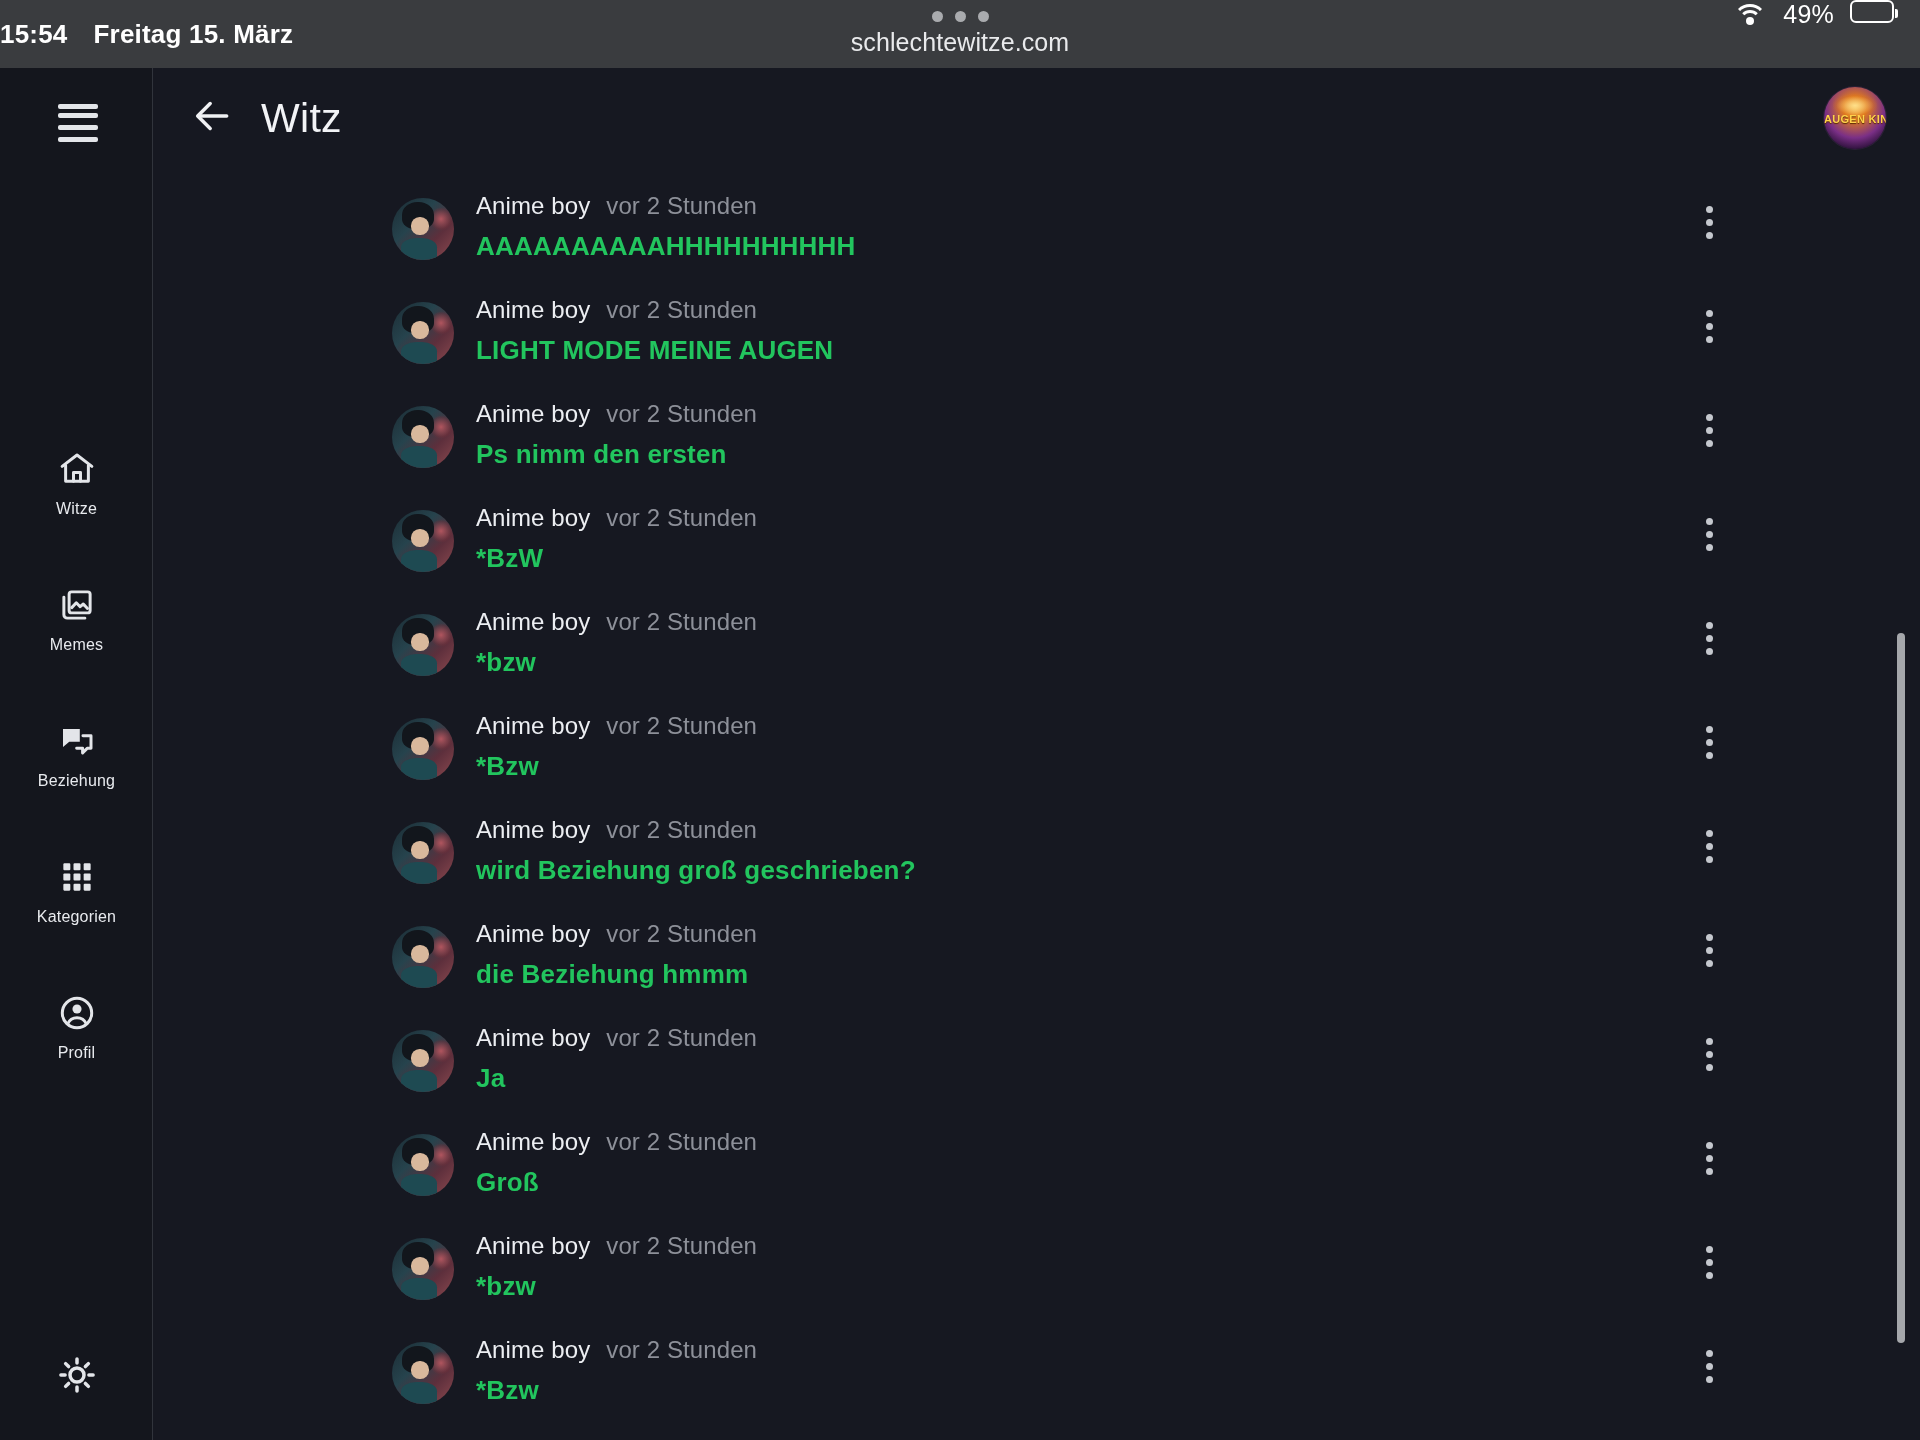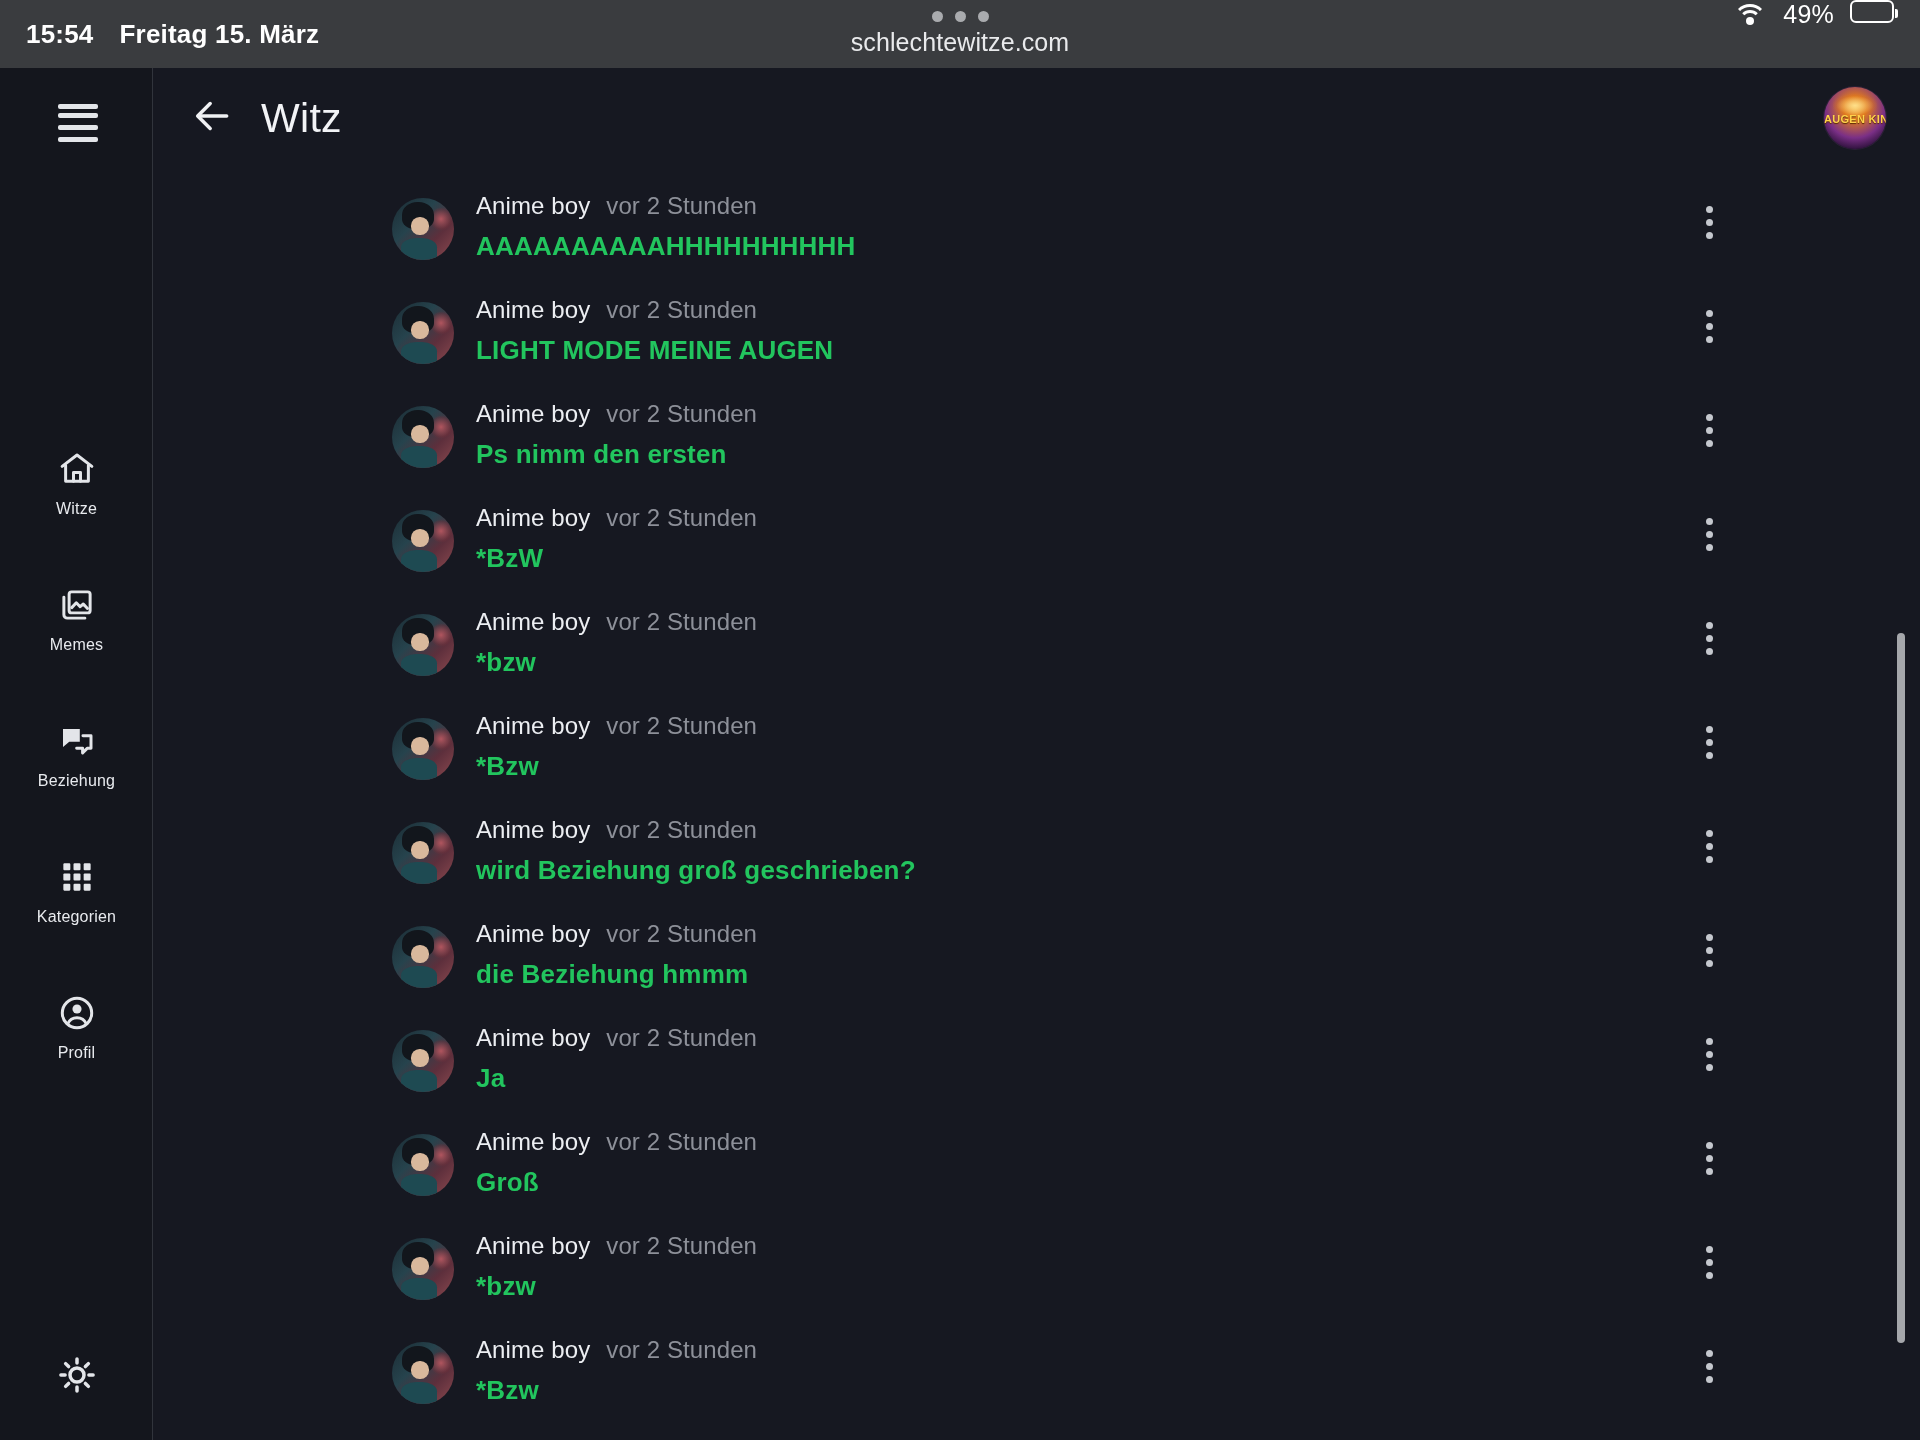--- a/index.html
+++ b/index.html
@@ -10,21 +10,21 @@
     font-family:"Liberation Sans", sans-serif;
     overflow:hidden;
   }
 
   
   .statusbar{
     position:absolute; top:0; left:0; width:1920px; height:68px;
     background:#3a3c3f; color:#ffffff;
     display:flex; align-items:center;
   }
-  .sb-left{ display:flex; align-items:center; gap:26px; padding-left:26px; }
+  .sb-left{ display:flex; align-items:center; gap:26px; }
   .sb-time{ font-size:26px; font-weight:600; letter-spacing:.2px; }
   .sb-date{ font-size:26px; font-weight:600; letter-spacing:.2px; }
   .sb-center{
     position:absolute; left:0; right:0; top:0; height:68px;
     display:flex; flex-direction:column; align-items:center; justify-content:center;
     pointer-events:none;
   }
   .tab-dots{ display:flex; gap:12px; margin-bottom:6px; }
   .tab-dots i{ width:11px; height:11px; border-radius:50%; background:#a9abae; display:block; }
   .sb-url{ font-size:25px; color:#e9eaec; letter-spacing:.1px; }

